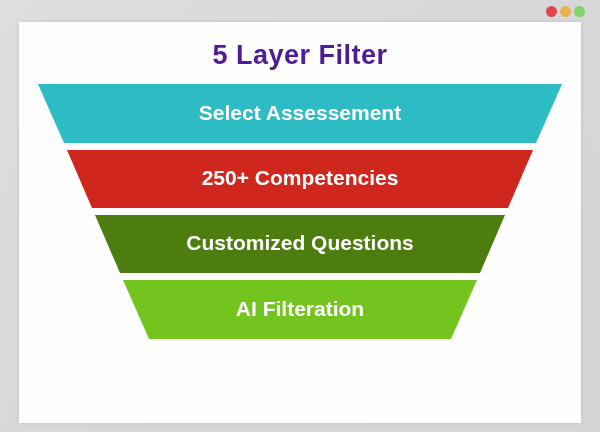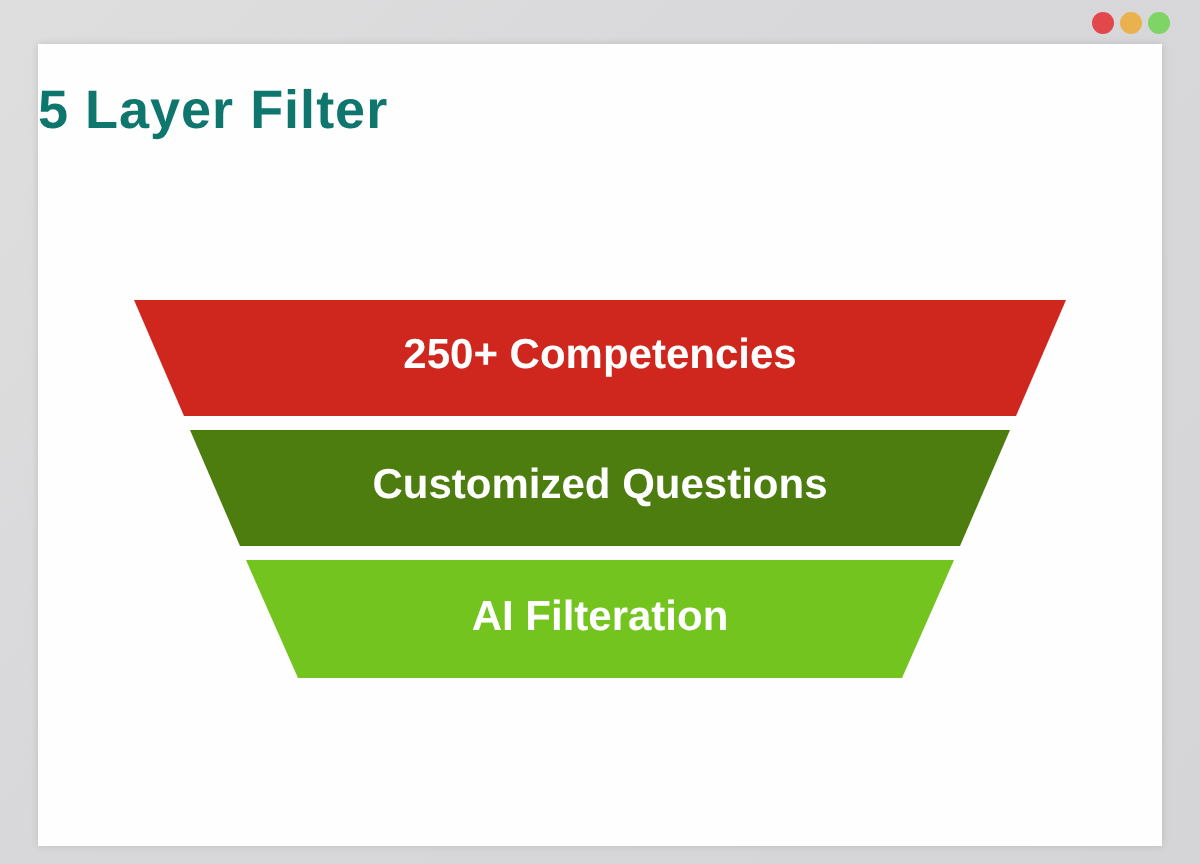--- a/index.html
+++ b/index.html
@@ -33,25 +33,25 @@
     width: 562px;
     height: 401px;
     background: #fefefe;
     box-shadow: 0 0 4px rgba(0,0,0,0.12);
   }
   .title {
     position: absolute;
     left: 0;
     top: 18px;
     width: 100%;
-    text-align: left;
+    text-align: center;
     font-size: 27px;
     font-weight: bold;
     letter-spacing: 0.5px;
-    color: #0f766e;
+    color: #4c1d95;
   }
   .layer {
     position: absolute;
     display: flex;
     align-items: center;
     justify-content: center;
     color: #ffffff;
     font-size: 21px;
     font-weight: bold;
     filter: drop-shadow(0 1px 1px rgba(0,0,0,0.25));
@@ -78,20 +78,23 @@
   <div class="window-controls">
     <div class="dot" style="background-color: rgb(226, 71, 75);"></div>
     <div class="dot" style="background-color: rgb(234, 178, 78);"></div>
     <div class="dot" style="background-color: rgb(126, 212, 101);"></div>
   </div>
 
   <div class="card">
 
     <div class="title">5 Layer Filter</div>
 
+    <div class="layer layer-1" style="background-color: rgb(46, 188, 196);">
+      <span class="layer-label">Select Assessement</span>
+    </div>
 
     <div class="layer layer-2" style="background-color: rgb(207, 39, 30);">
       <span class="layer-label">250+ Competencies</span>
     </div>
 
     <div class="layer layer-3" style="background-color: #4d7c0f;">
       <span class="layer-label">Customized Questions</span>
     </div>
 
     <div class="layer layer-4" style="background-color: rgb(116, 196, 31); justify-content: center;">

